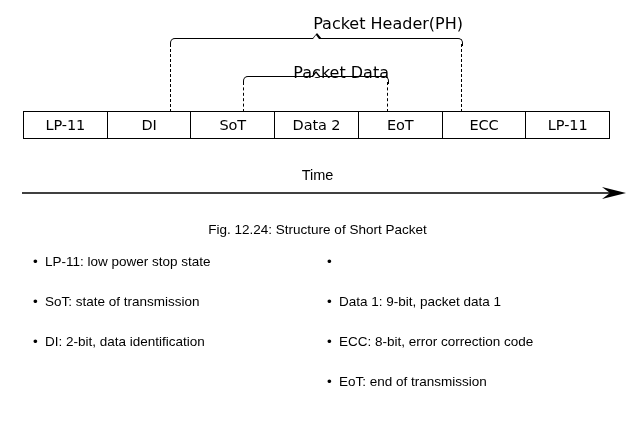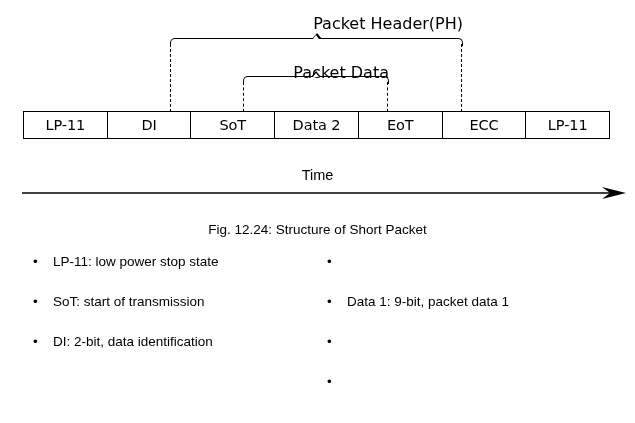--- a/index.html
+++ b/index.html
@@ -126,21 +126,21 @@
     align-items: flex-start;
     height: 40px;
     white-space: nowrap;
   }
   .legend-bullet {
     width: 12px;
     flex: 0 0 12px;
     font-size: 13.5px;
     line-height: 1;
   }
-  .legend-text { line-height: 1; margin-left: 8px; }
+  .legend-text { line-height: 1; }
 </style>
 </head>
 <body>
 
 <div class="brace-wrap" id="brace-ph" style="left:170px; top:14px; width:293px; height:100px;">
   <div class="brace-label" style="top:0px;">Packet Header(PH)</div>
   <div class="brace-bar" style="top:24px;"></div>
   <div class="brace-nub" style="left:141.5px; top:18.5px;"></div>
   <div class="dash-line" style="left:0px; top:30px; height:68px;"></div>
   <div class="dash-line" style="left:291.4px; top:30px; height:68px;"></div>
@@ -172,35 +172,37 @@
 
 <div id="figure-caption">Fig. 12.24:  Structure of Short Packet</div>
 
 <div class="legend-col" id="legend-left">
   <div class="legend-item">
     <span class="legend-bullet">•</span>
     <span class="legend-text">LP-11: low power stop state</span>
   </div>
   <div class="legend-item">
     <span class="legend-bullet">•</span>
-    <span class="legend-text">SoT: start of transmission</span>
+    <span class="legend-text">SoT: state of transmission</span>
   </div>
   <div class="legend-item">
     <span class="legend-bullet">•</span>
     <span class="legend-text">DI: 2-bit, data identification</span>
   </div>
 </div>
 
 <div class="legend-col" id="legend-right">
   <div class="legend-item">
     <span class="legend-bullet">•</span>
   </div>
   <div class="legend-item">
     <span class="legend-bullet">•</span>
     <span class="legend-text">Data 1:  9-bit, packet data 1</span>
   </div>
   <div class="legend-item">
     <span class="legend-bullet">•</span>
-  </div>
-  <div class="legend-item">
-    <span class="legend-bullet">•</span>
+    <span class="legend-text">ECC: 8-bit, error correction code</span>
+  </div>
+  <div class="legend-item">
+    <span class="legend-bullet">•</span>
+    <span class="legend-text">EoT: end of transmission</span>
   </div>
 </div>
 
 </body></html>

